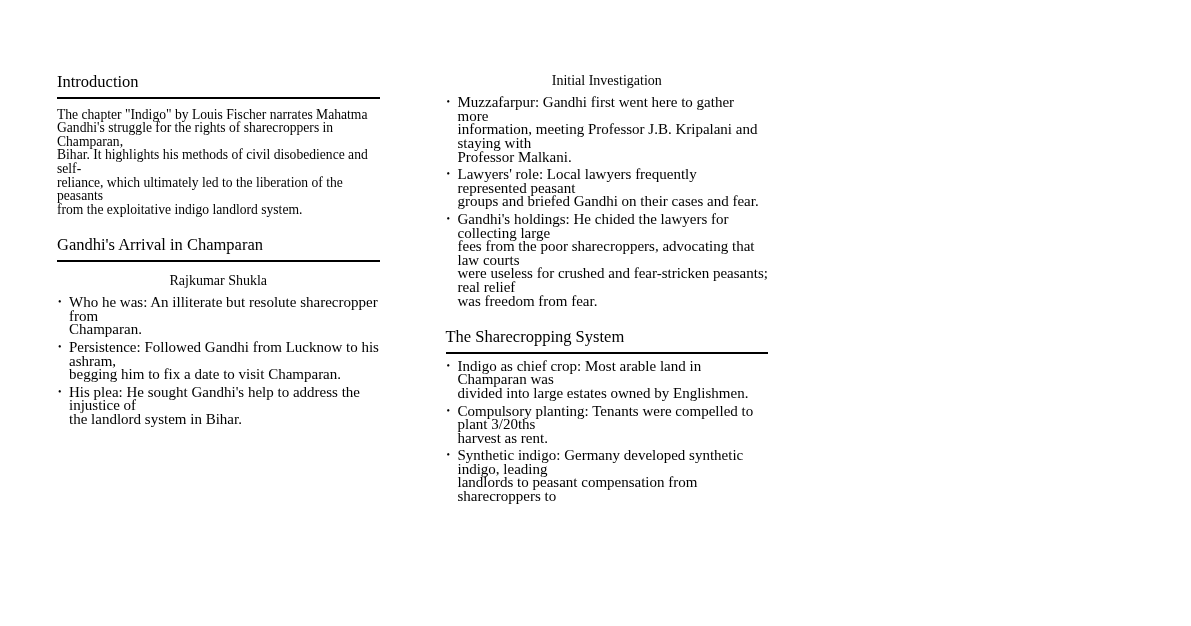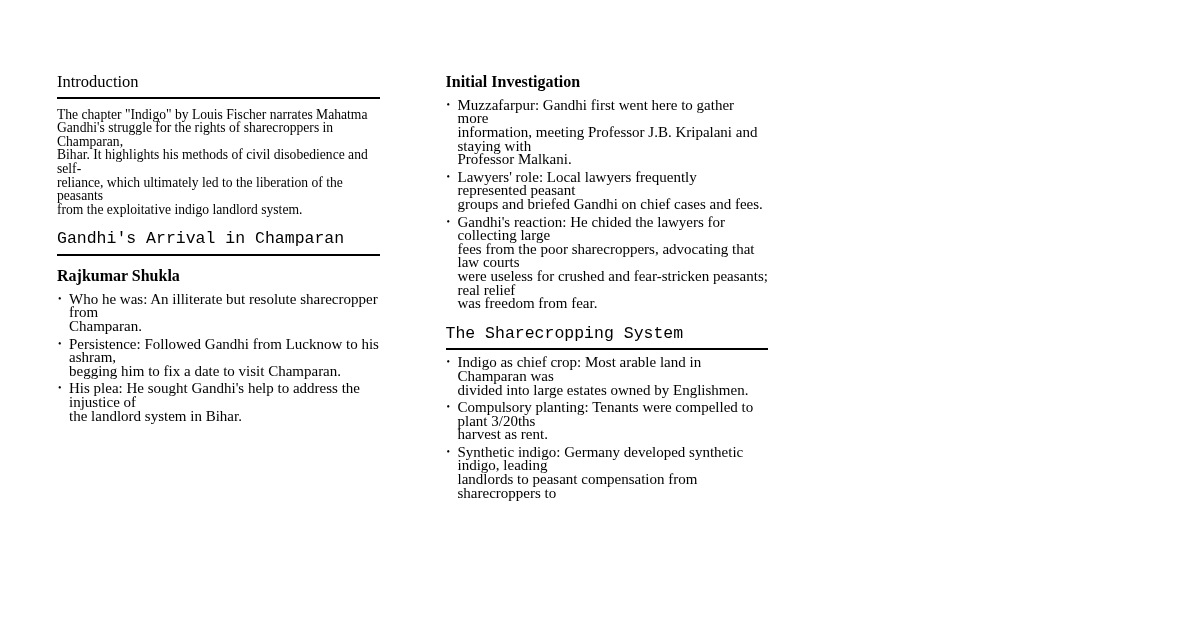--- a/index.html
+++ b/index.html
@@ -39,31 +39,31 @@
     font-size: 16.5px;
     font-weight: normal;
     line-height: 1.25;
     margin: 0 0 0px 0;
     padding: 0 0 4px 0;
     border-bottom: 2px solid #000000;
     break-after: avoid;
     page-break-after: avoid;
   }
   h2.sec-title.spaced {
-    margin-top: 13px;
-    font-family: Liberation Mono, monospace;
+    margin-top: 19px;
   }
 
   h3.sub-title {
-    font-size: 16px;
-    font-weight: bold;
+    font-size: 14px;
+    font-weight: normal;
     line-height: 1.3;
     margin: 10px 0 2px 0;
     break-after: avoid;
     page-break-after: avoid;
+    text-align: center;
   }
 
   p.body-text {
     font-size: 13.6px;
     line-height: 1.0;
     margin: 9px 0 0 0;
     text-align: left;
   }
   p.body-text span.ln {
     display: block;
@@ -139,24 +139,24 @@
       <div class="blk">
         <h3 class="sub-title">Initial Investigation</h3>
         <ul class="bullets">
           <li>
             <span class="ln">Muzzafarpur: Gandhi first went here to gather more</span>
             <span class="ln">information, meeting Professor J.B. Kripalani and staying with</span>
             <span class="ln">Professor Malkani.</span>
           </li>
           <li>
             <span class="ln">Lawyers' role: Local lawyers frequently represented peasant</span>
-            <span class="ln">groups and briefed Gandhi on chief cases and fees.</span>
+            <span class="ln">groups and briefed Gandhi on their cases and fear.</span>
           </li>
           <li>
-            <span class="ln">Gandhi's reaction: He chided the lawyers for collecting large</span>
+            <span class="ln">Gandhi's holdings: He chided the lawyers for collecting large</span>
             <span class="ln">fees from the poor sharecroppers, advocating that law courts</span>
             <span class="ln">were useless for crushed and fear-stricken peasants; real relief</span>
             <span class="ln">was freedom from fear.</span>
           </li>
         </ul>
       </div>
       <div class="blk">
         <h2 class="sec-title spaced">The Sharecropping System</h2>
         <ul class="bullets">
           <li>

